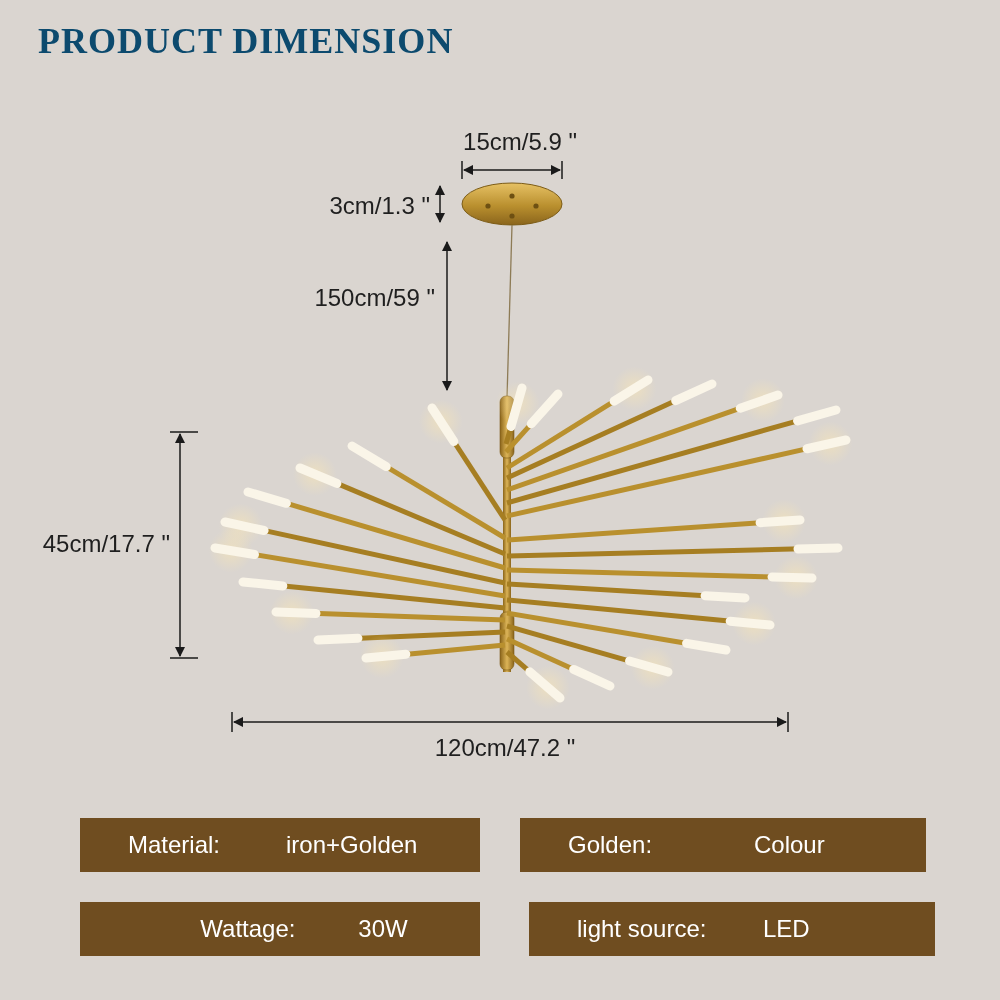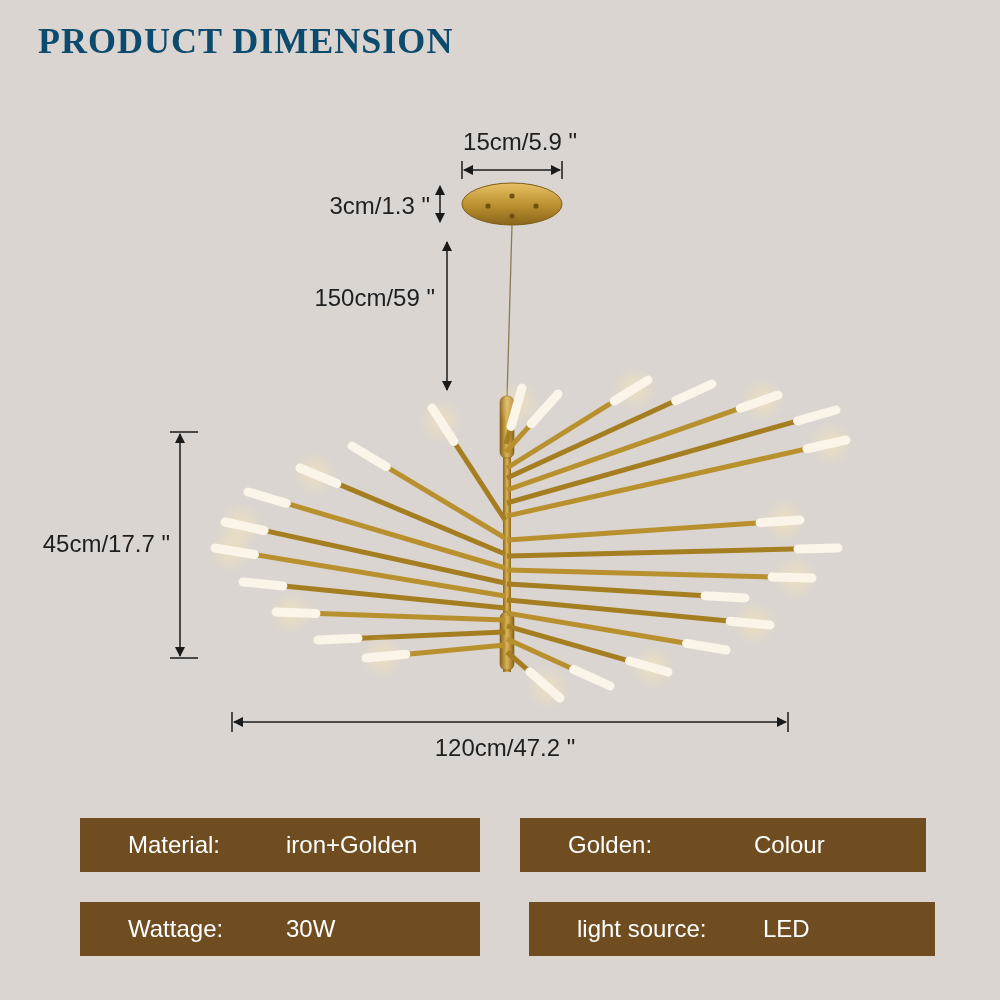--- a/index.html
+++ b/index.html
@@ -164,21 +164,21 @@
   <div class="dim center" style="left:395px;top:734px;width:220px;">120cm/47.2 "</div>
 
   <div class="spec c1" style="left:80px;top:818px;width:400px;">
     <span class="lab">Material:</span>
     <span class="val">iron+Golden</span>
   </div>
   <div class="spec c2" style="left:520px;top:818px;width:406px;">
     <span class="lab">Golden:</span>
     <span class="val">Colour</span>
   </div>
-  <div class="spec c1" style="left:80px;top:902px;width:400px;">
+  <div class="spec c1" style="left:80px;top:902px;width:400px;justify-content:center;">
     <span class="lab">Wattage:</span>
     <span class="val">30W</span>
   </div>
   <div class="spec c2" style="left:520px;top:902px;width:406px;margin-left:9px;">
     <span class="lab">light source:</span>
     <span class="val">LED</span>
   </div>
 
 </div>
 

